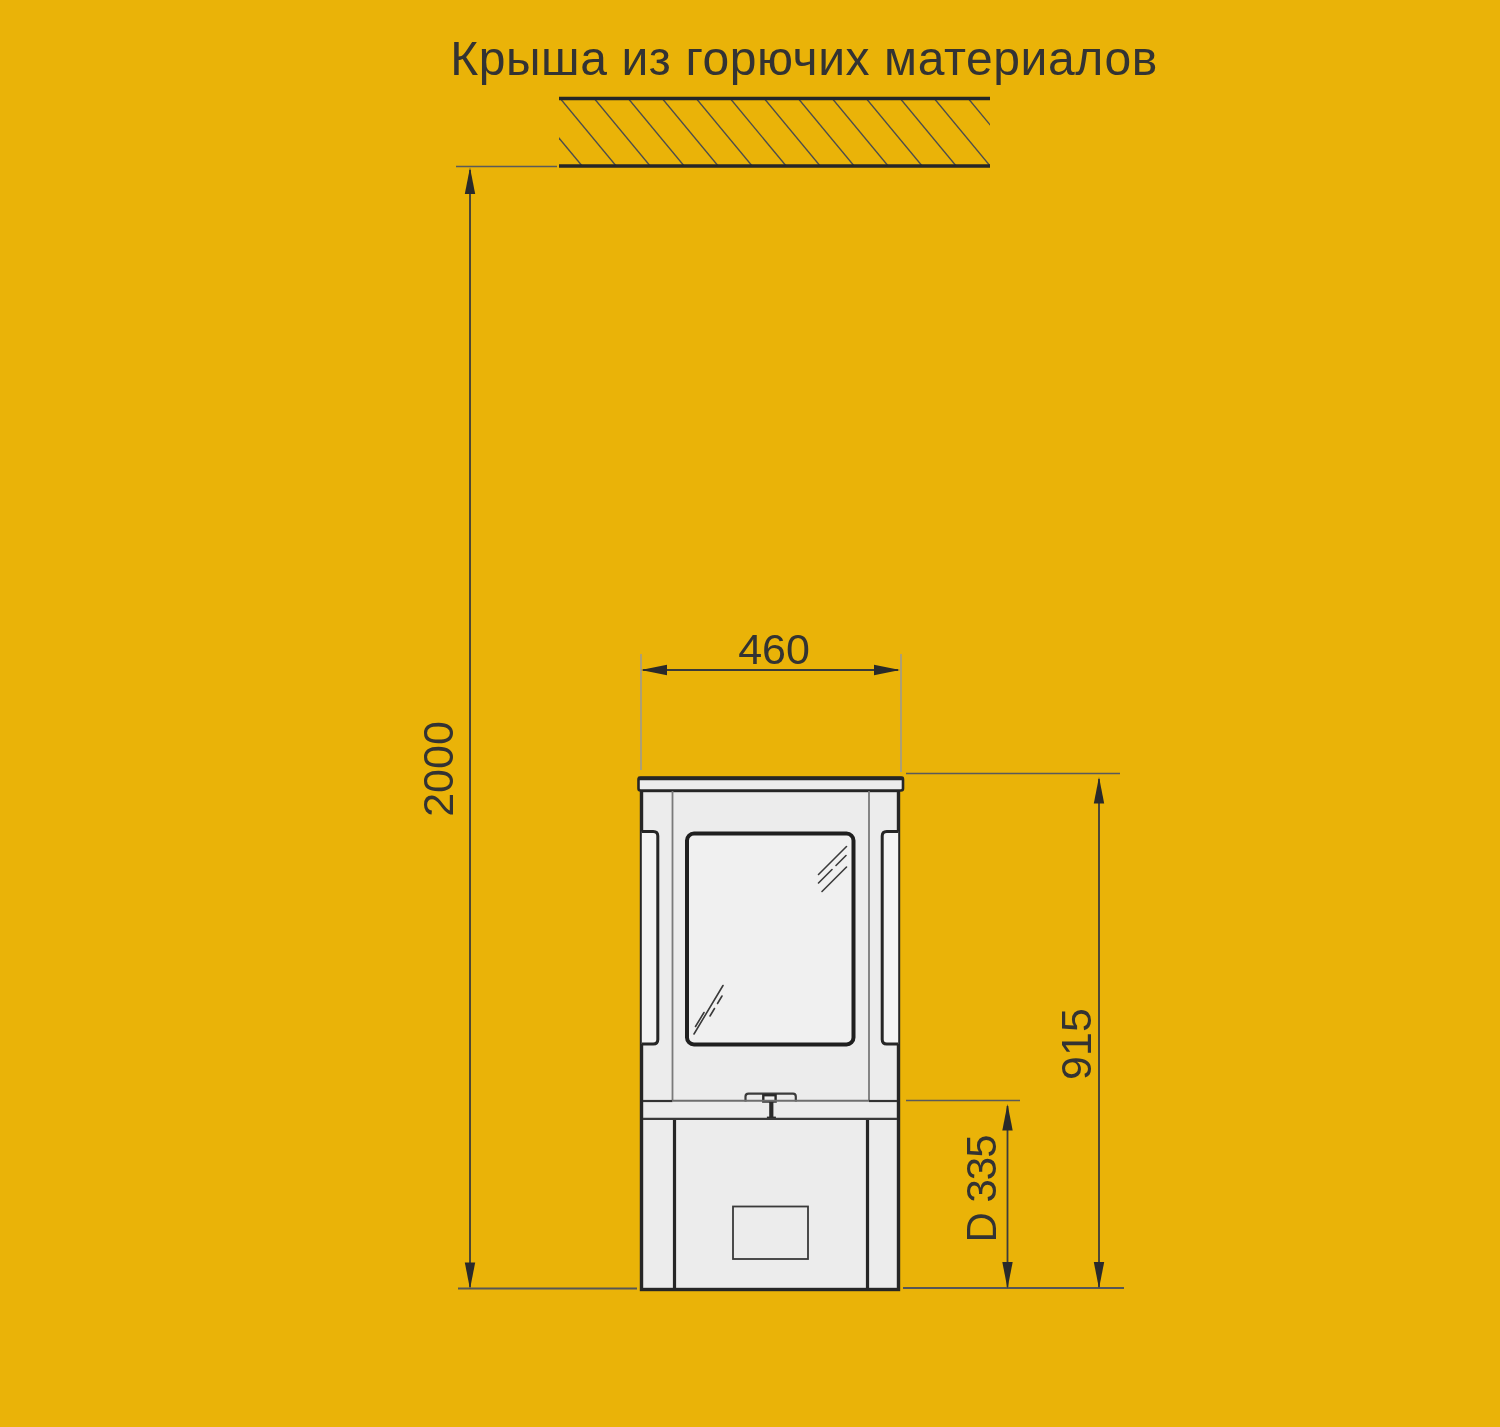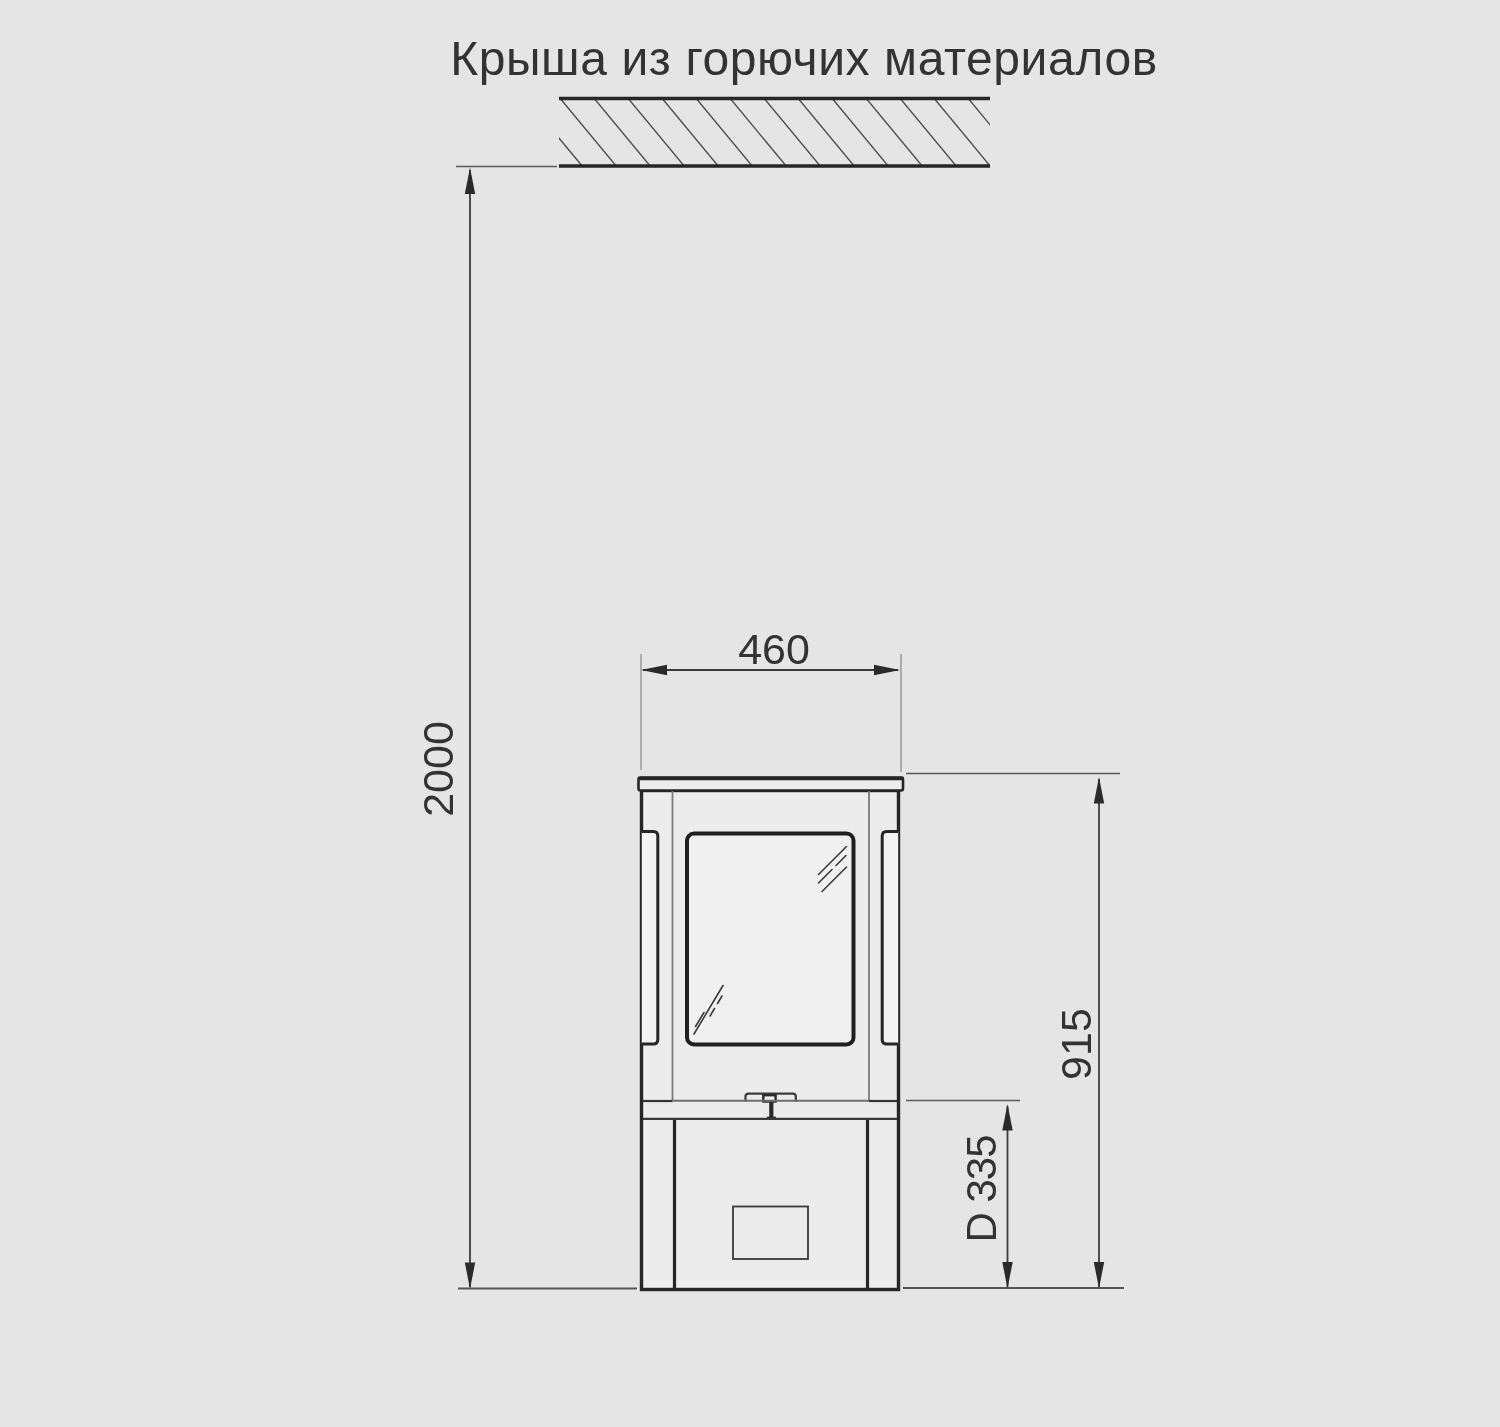--- a/index.html
+++ b/index.html
@@ -1,16 +1,16 @@
 <!DOCTYPE html>
 <html><head>
 <meta charset="utf-8">
 <style>
   html,body{margin:0;padding:0;background:#ffffff;}
-  .page{position:relative;width:1500px;height:1427px;background:#e5e5e5;overflow:hidden;}
+  .page{position:relative;width:1500px;height:1427px;background:#eab308;overflow:hidden;}
   svg{position:absolute;left:0;top:0;}
   text{font-family:"Liberation Sans", sans-serif;}
 </style>
 </head>
 <body>
 <div class="page">
 <svg width="1500" height="1427" viewBox="0 0 1500 1427">
   <defs>
     <clipPath id="roofclip">
           <rect x="559" y="100" width="431" height="65"></rect>

